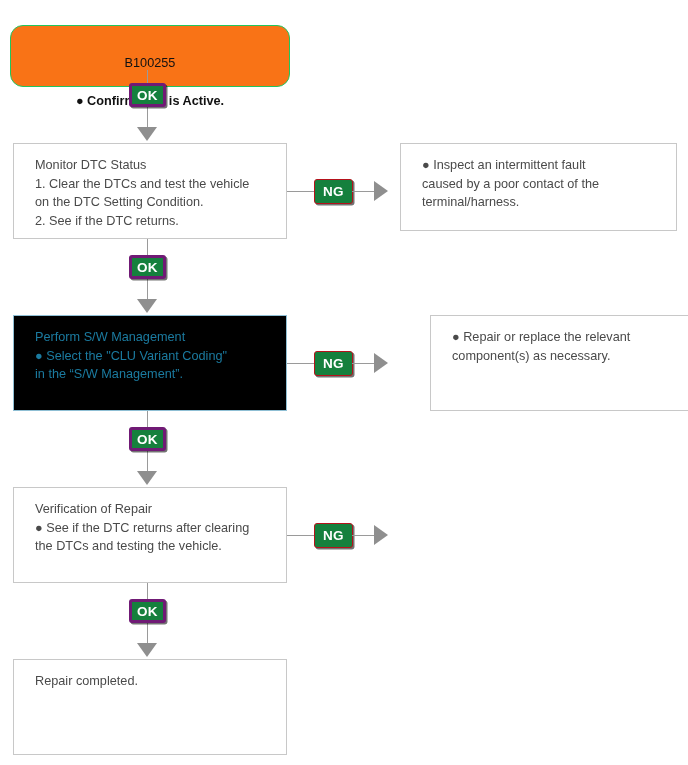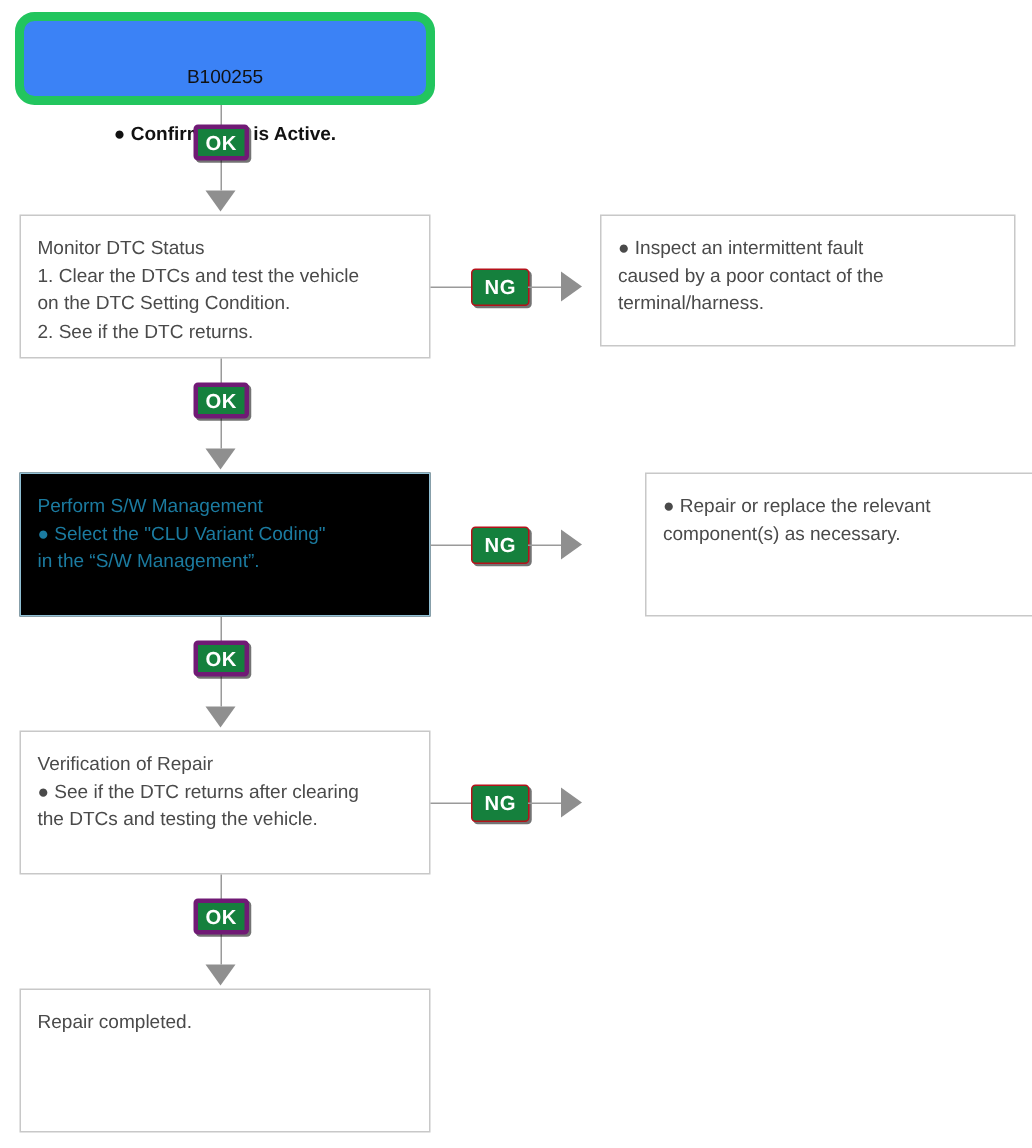--- a/index.html
+++ b/index.html
@@ -32,32 +32,33 @@
 
   
   .node {
     position: absolute;
     box-sizing: border-box;
     background: #ffffff;
     border: 1px solid #c8c8c8;
     font-size: 12.7px;
     line-height: 18.5px;
     color: #4a4a4a;
-    padding: 12px 12px 10px 11px;
+    padding: 12px 12px 10px 21px;
     white-space: pre-line;
   }
   .node.start {
-    background: #3b82f6;
-    border: 6px solid #22c55e;
+    background: #f97316;
+    border: 1px solid #22c55e;
     border-radius: 13px;
     text-align: center;
     color: #111111;
     padding: 9px 10px;
     line-height: 19px;
     font-size: 12.7px;
+    margin-top: 17px;
   }
   .node.start .ln-plain { display: block; }
   .node.start .ln-bold { display: block; font-weight: bold; }
   .node.highlight {
     background: #000000;
     border: 1px solid #8fbfd4;
     color: #1b7ba0;
   }
 
   

